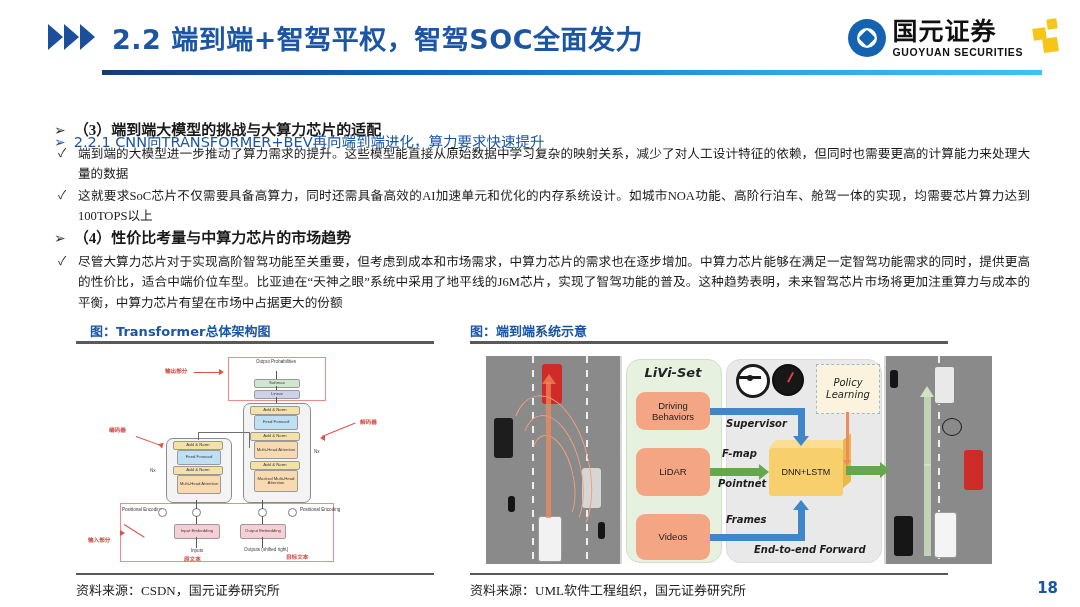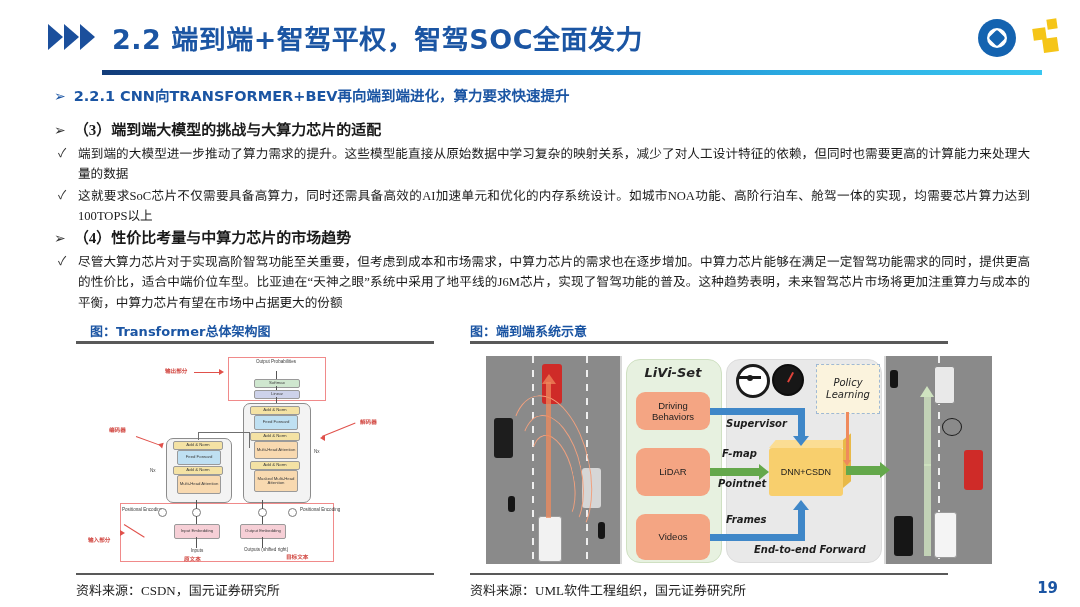--- a/index.html
+++ b/index.html
@@ -40,21 +40,21 @@
   .sq.a{width:10px;height:10px;left:19px;top:1px;transform:rotate(-8deg);}
   .sq.b{width:13px;height:12px;left:5px;top:10px;transform:rotate(-8deg);}
   .sq.c{width:15px;height:14px;left:15px;top:20px;transform:rotate(-8deg);}
 
   .rule{position:absolute;left:102px;top:70px;width:940px;height:5px;
     background:linear-gradient(90deg,#123c79 0%,#1768bd 38%,#2aa8e0 72%,#39c6f0 100%);}
 
   
   .sec-head{
     position:absolute;font-family:"DejaVu Sans","Liberation Sans",sans-serif;
-    font-size:14.5px;font-weight:bold;color:#1b55a3;white-space:nowrap;
+    font-size:14.5px;font-weight:normal;color:#1b55a3;white-space:nowrap;margin-top:46px;
   }
   .arrow-b{color:#1b55a3;font-size:14px;margin-right:8px;font-family:"DejaVu Sans",sans-serif;}
   .sub-head{
     position:absolute;font-family:"Liberation Serif","DejaVu Serif",serif;
     font-size:15px;font-weight:bold;color:#1a1a1a;white-space:nowrap;
   }
   .sub-head .arrow-b{color:#333;}
   .para{
     position:absolute;font-family:"Liberation Serif","DejaVu Serif",serif;
     font-size:12.6px;color:#1a1a1a;line-height:1.62;
@@ -161,20 +161,24 @@
   <div class="hdr">
     <div class="chevrons">
       <span class="chev"></span>
         <span class="chev"></span>
         <span class="chev"></span>
     </div>
     <div class="slide-title">2.2 端到端+智驾平权，智驾SOC全面发力</div>
 
     <div class="logo">
       <div class="logo-mark"></div>
+      <div class="logo-txt">
+        <span class="logo-cn">国元证券</span>
+        <span class="logo-en">GUOYUAN SECURITIES</span>
+      </div>
       <div class="logo-squares">
         <i class="sq a"></i>
           <i class="sq b"></i>
           <i class="sq c"></i>
       </div>
     </div>
   </div>
   <div class="rule"></div>
 
   <div class="sec-head" style="left:54px;top:84px;">
@@ -320,21 +324,21 @@
     <div class="livi">LiVi-Set</div>
 
     <div class="ebox" style="left:150px;top:36px;width:74px;height:38px;">Driving Behaviors</div>
     <div class="ebox" style="left:150px;top:92px;width:74px;height:48px;">LiDAR</div>
     <div class="ebox" style="left:150px;top:158px;width:74px;height:46px;">Videos</div>
 
     <div class="wheel"></div>
     <div class="gauge"></div>
     <div class="policy">Policy Learning</div>
 
-    <div class="dnn">DNN+CSDN</div>
+    <div class="dnn">DNN+LSTM</div>
 
     <div class="arr arr-blue" style="left:224px;top:52px;width:95px;height:7px;"></div>
     <div class="arr arr-blue" style="left:312px;top:52px;width:7px;height:30px;"></div>
     <div class="tri tri-down-blue" style="left:307px;top:80px;"></div>
     <div class="e2e-lbl" style="left:240px;top:62px;">Supervisor</div>
 
     <div class="arr arr-green" style="left:224px;top:112px;width:50px;height:8px;"></div>
     <div class="tri tri-right-green" style="left:273px;top:108px;"></div>
     <div class="e2e-lbl" style="left:236px;top:92px;">F-map</div>
     <div class="e2e-lbl" style="left:232px;top:122px;">Pointnet</div>
@@ -349,14 +353,14 @@
 
     <div class="arr arr-green" style="left:360px;top:110px;width:36px;height:9px;"></div>
     <div class="tri tri-right-green" style="left:394px;top:106px;"></div>
 
     <div class="e2e-lbl" style="left:268px;top:188px;">End-to-end Forward</div>
   </div>
 
   <div class="srcrule" style="left:470px;top:573px;width:478px;"></div>
   <div class="srctxt" style="left:470px;top:580px;">资料来源：UML软件工程组织，国元证券研究所</div>
 
-  <div class="pgno">19</div>
+  <div class="pgno">18</div>
 </div>
 
 </body></html>

